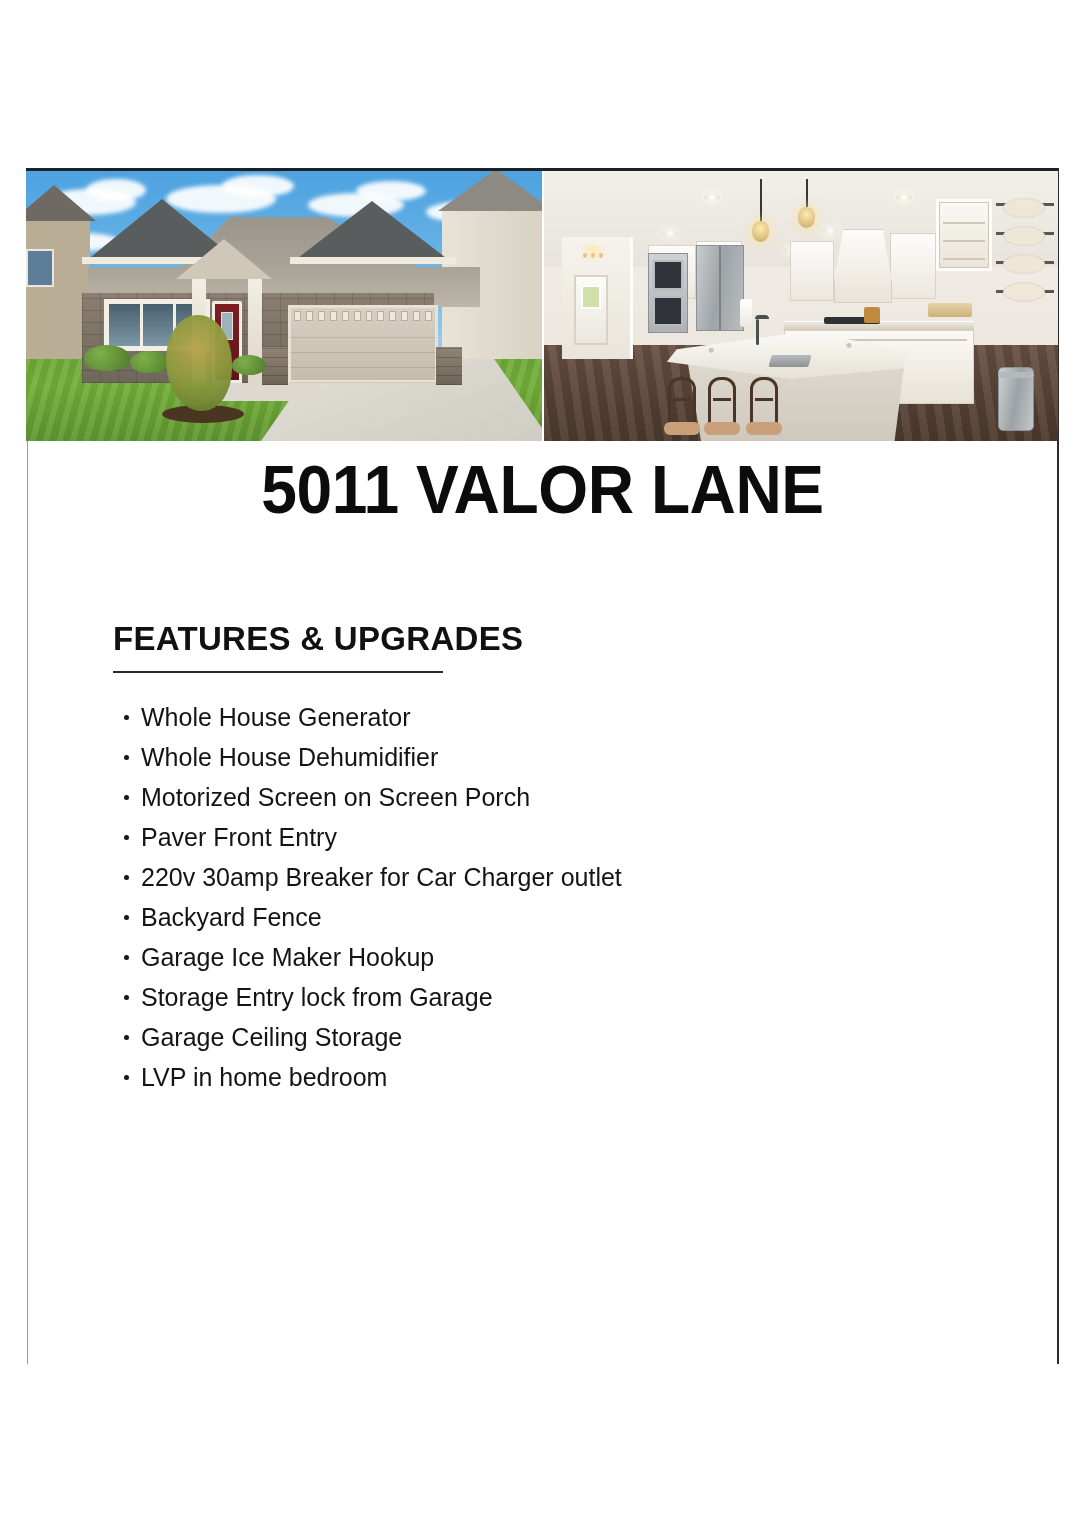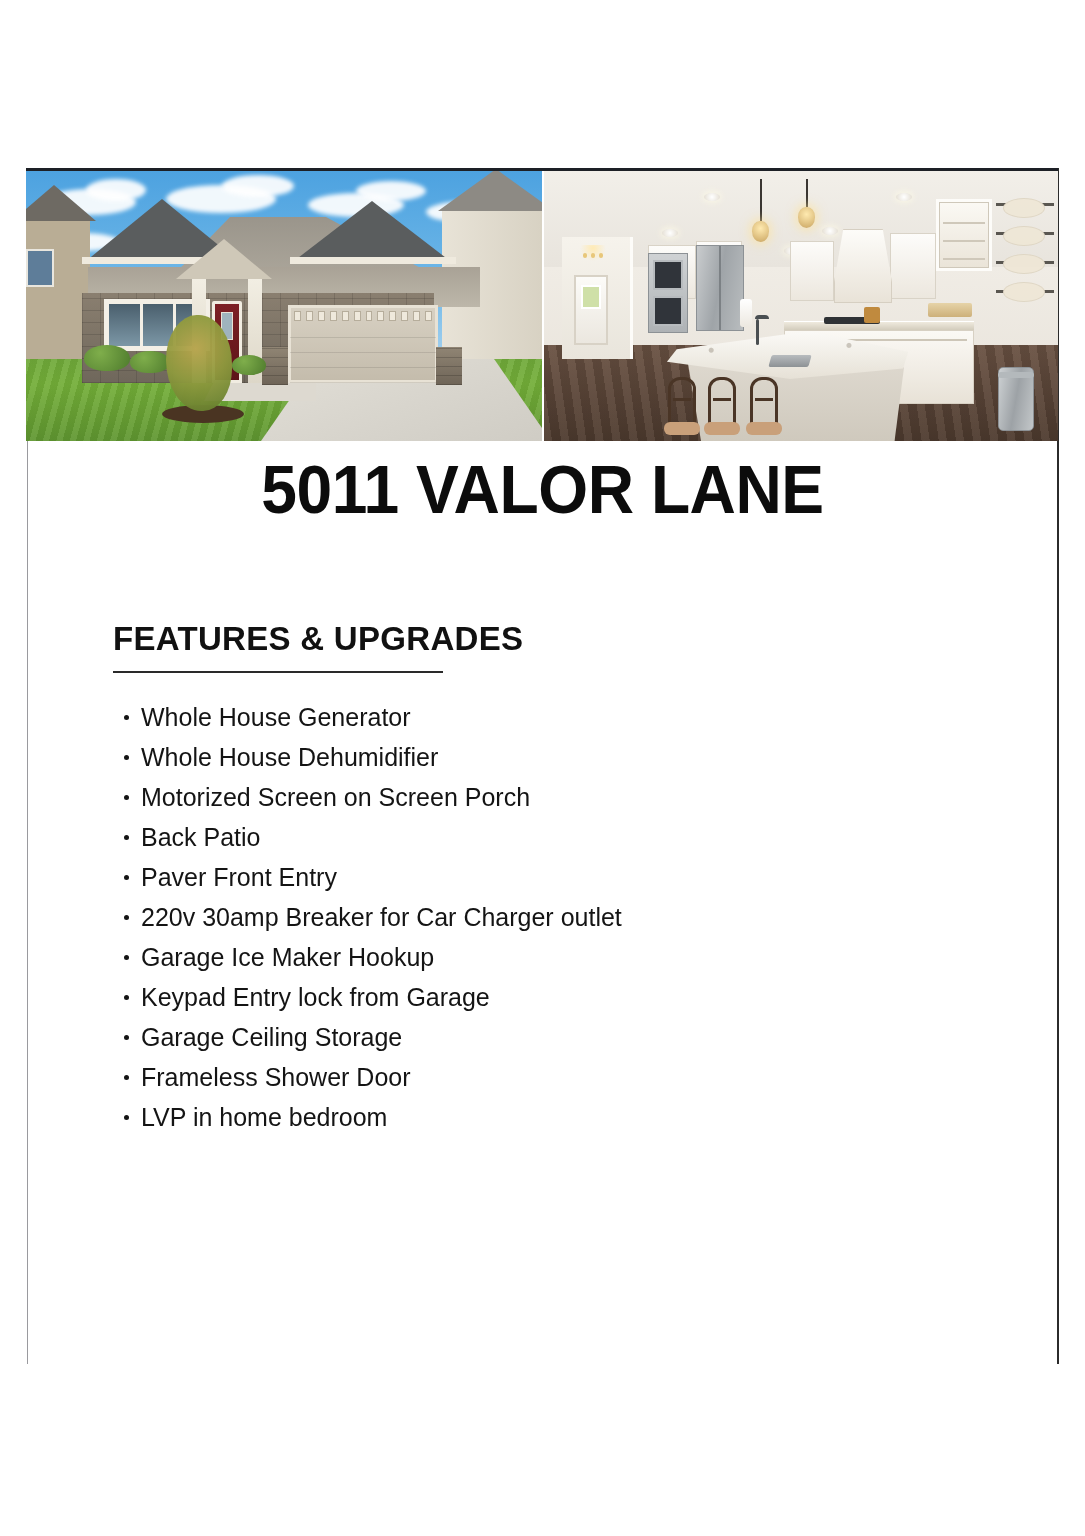--- a/index.html
+++ b/index.html
@@ -676,23 +676,22 @@
 
   <div class="headline">5011 VALOR LANE</div>
 
   <div class="section-heading">FEATURES &amp; UPGRADES</div>
   <div class="section-rule"></div>
 
   <ul class="features-list">
     <li>Whole House Generator</li>
     <li>Whole House Dehumidifier</li>
     <li>Motorized Screen on Screen Porch</li>
-    <li>Back Patio</li>
     <li>Paver Front Entry</li>
     <li>220v 30amp Breaker for Car Charger outlet</li>
+    <li>Backyard Fence</li>
     <li>Garage Ice Maker Hookup</li>
-    <li>Keypad Entry lock from Garage</li>
+    <li>Storage Entry lock from Garage</li>
     <li>Garage Ceiling Storage</li>
-    <li>Frameless Shower Door</li>
     <li>LVP in home bedroom</li>
   </ul>
 
 </div>
 
 </body></html>

